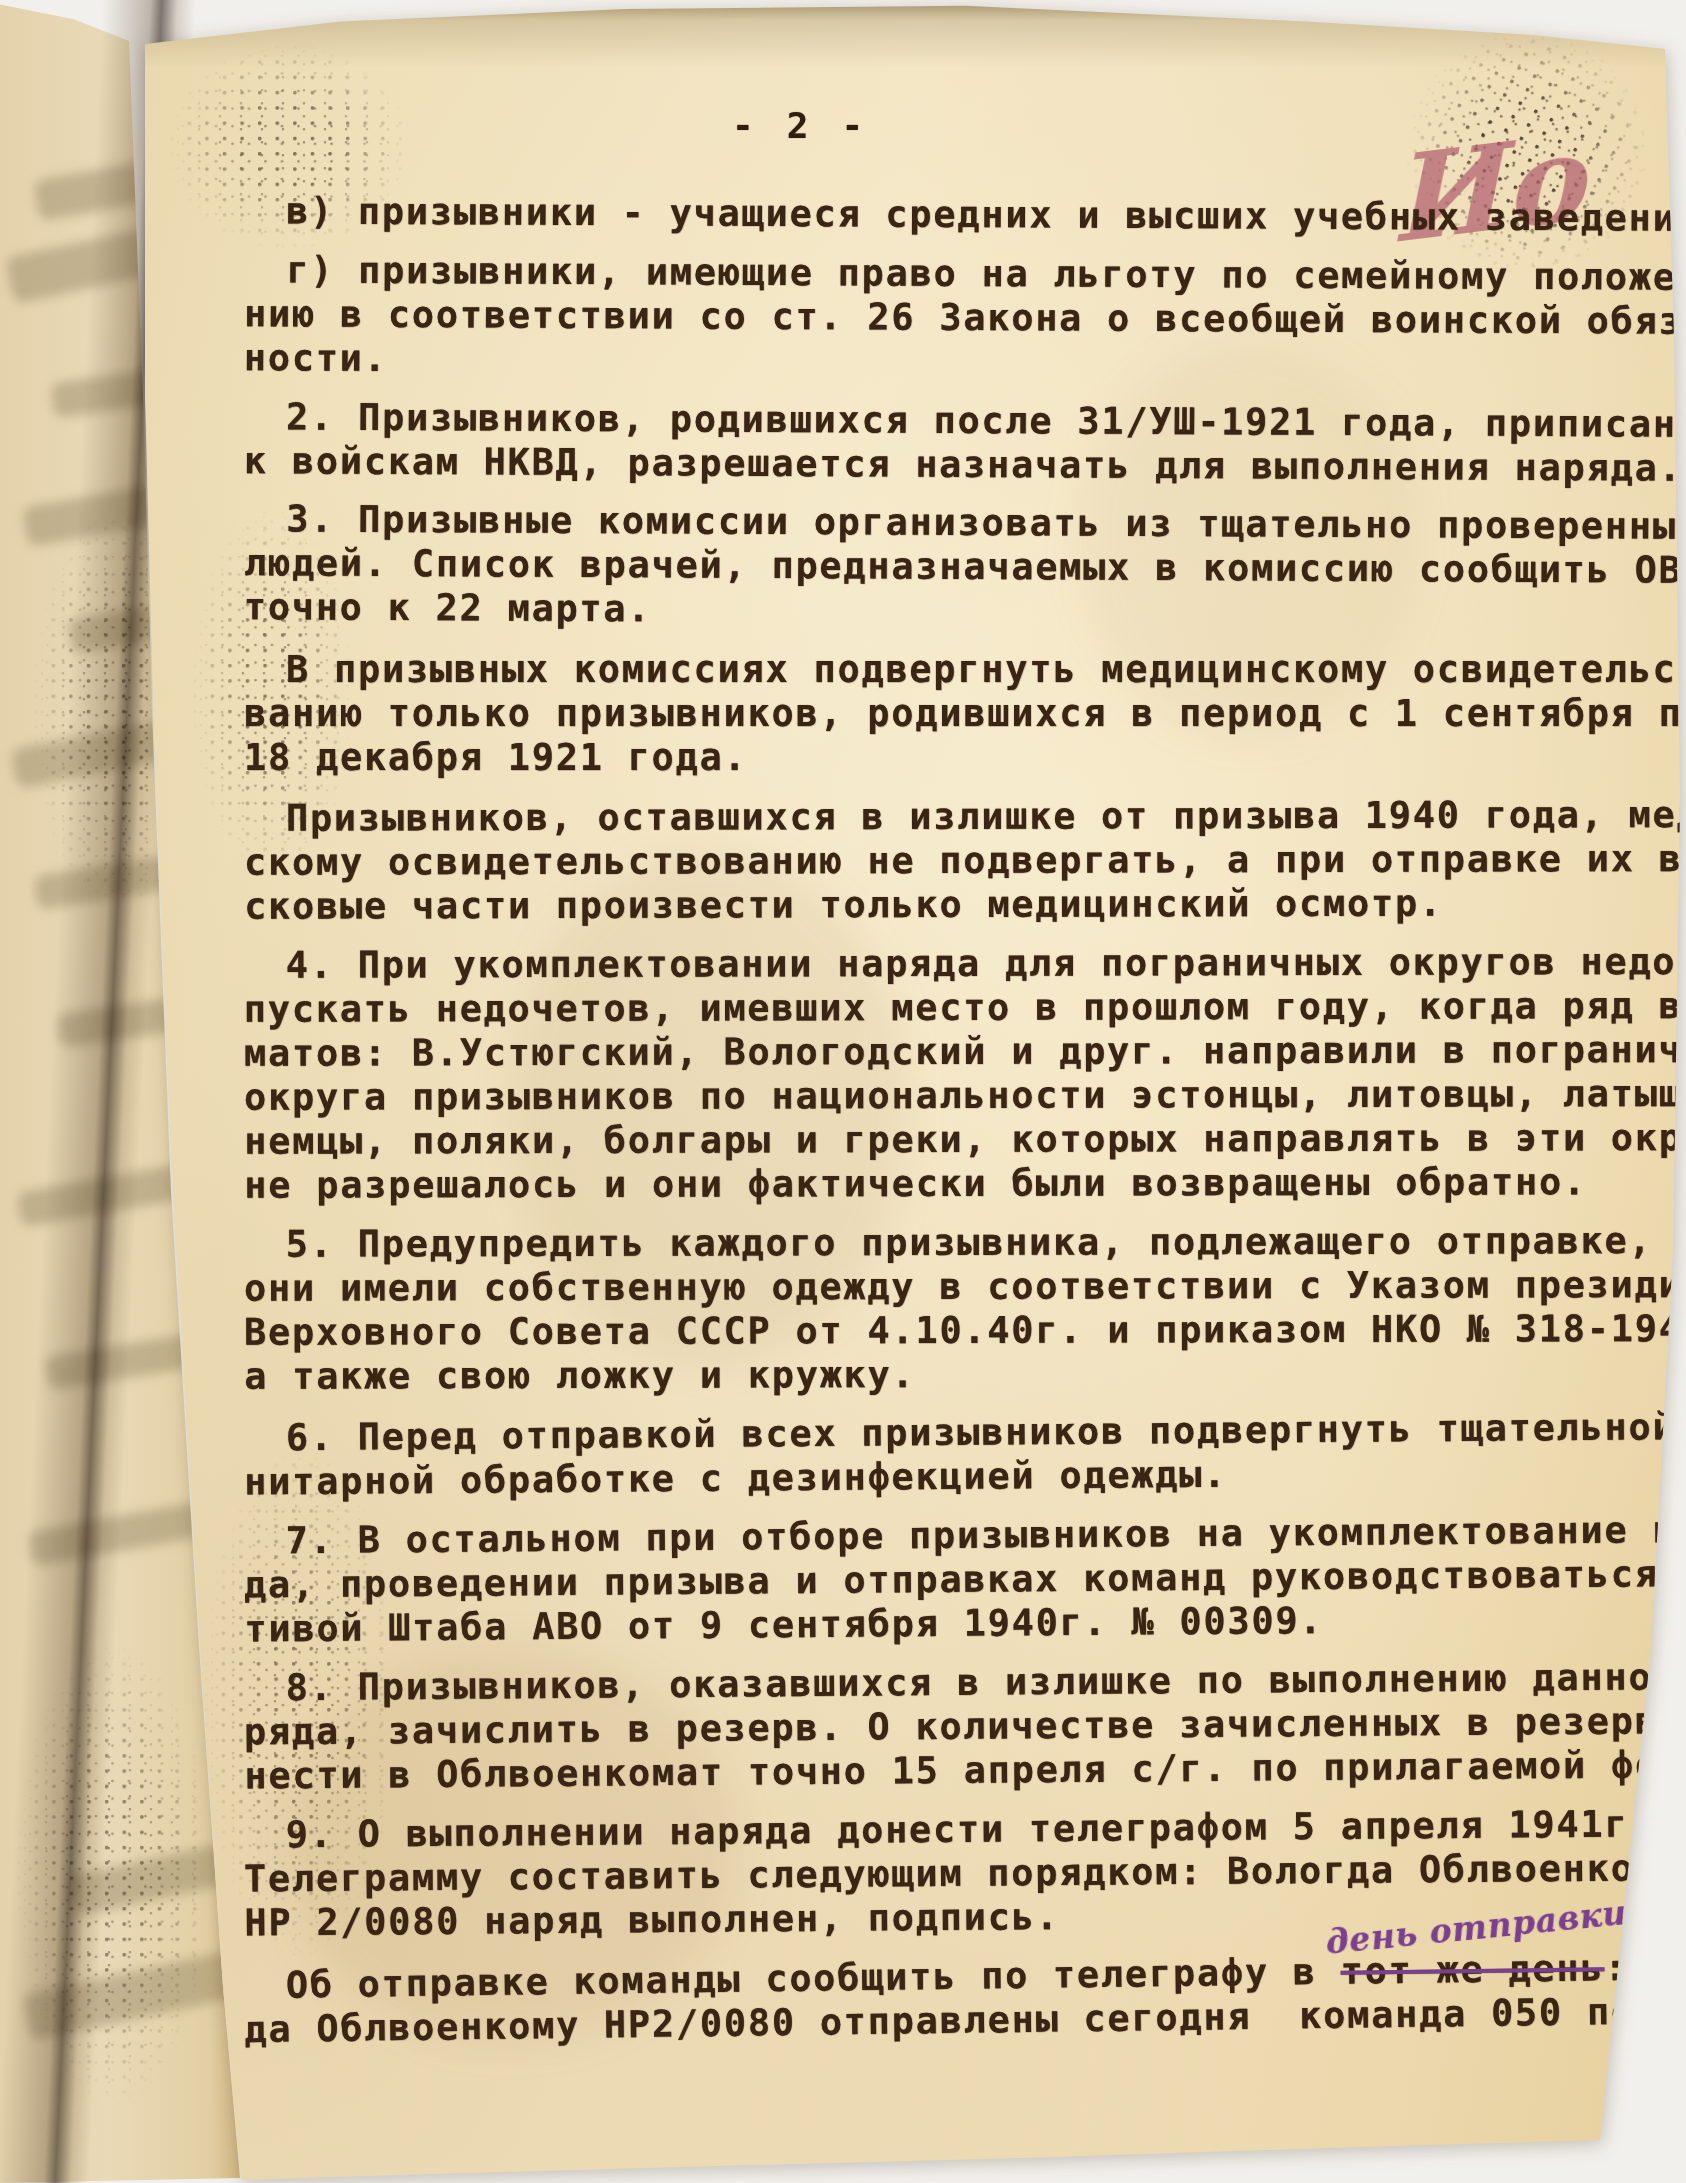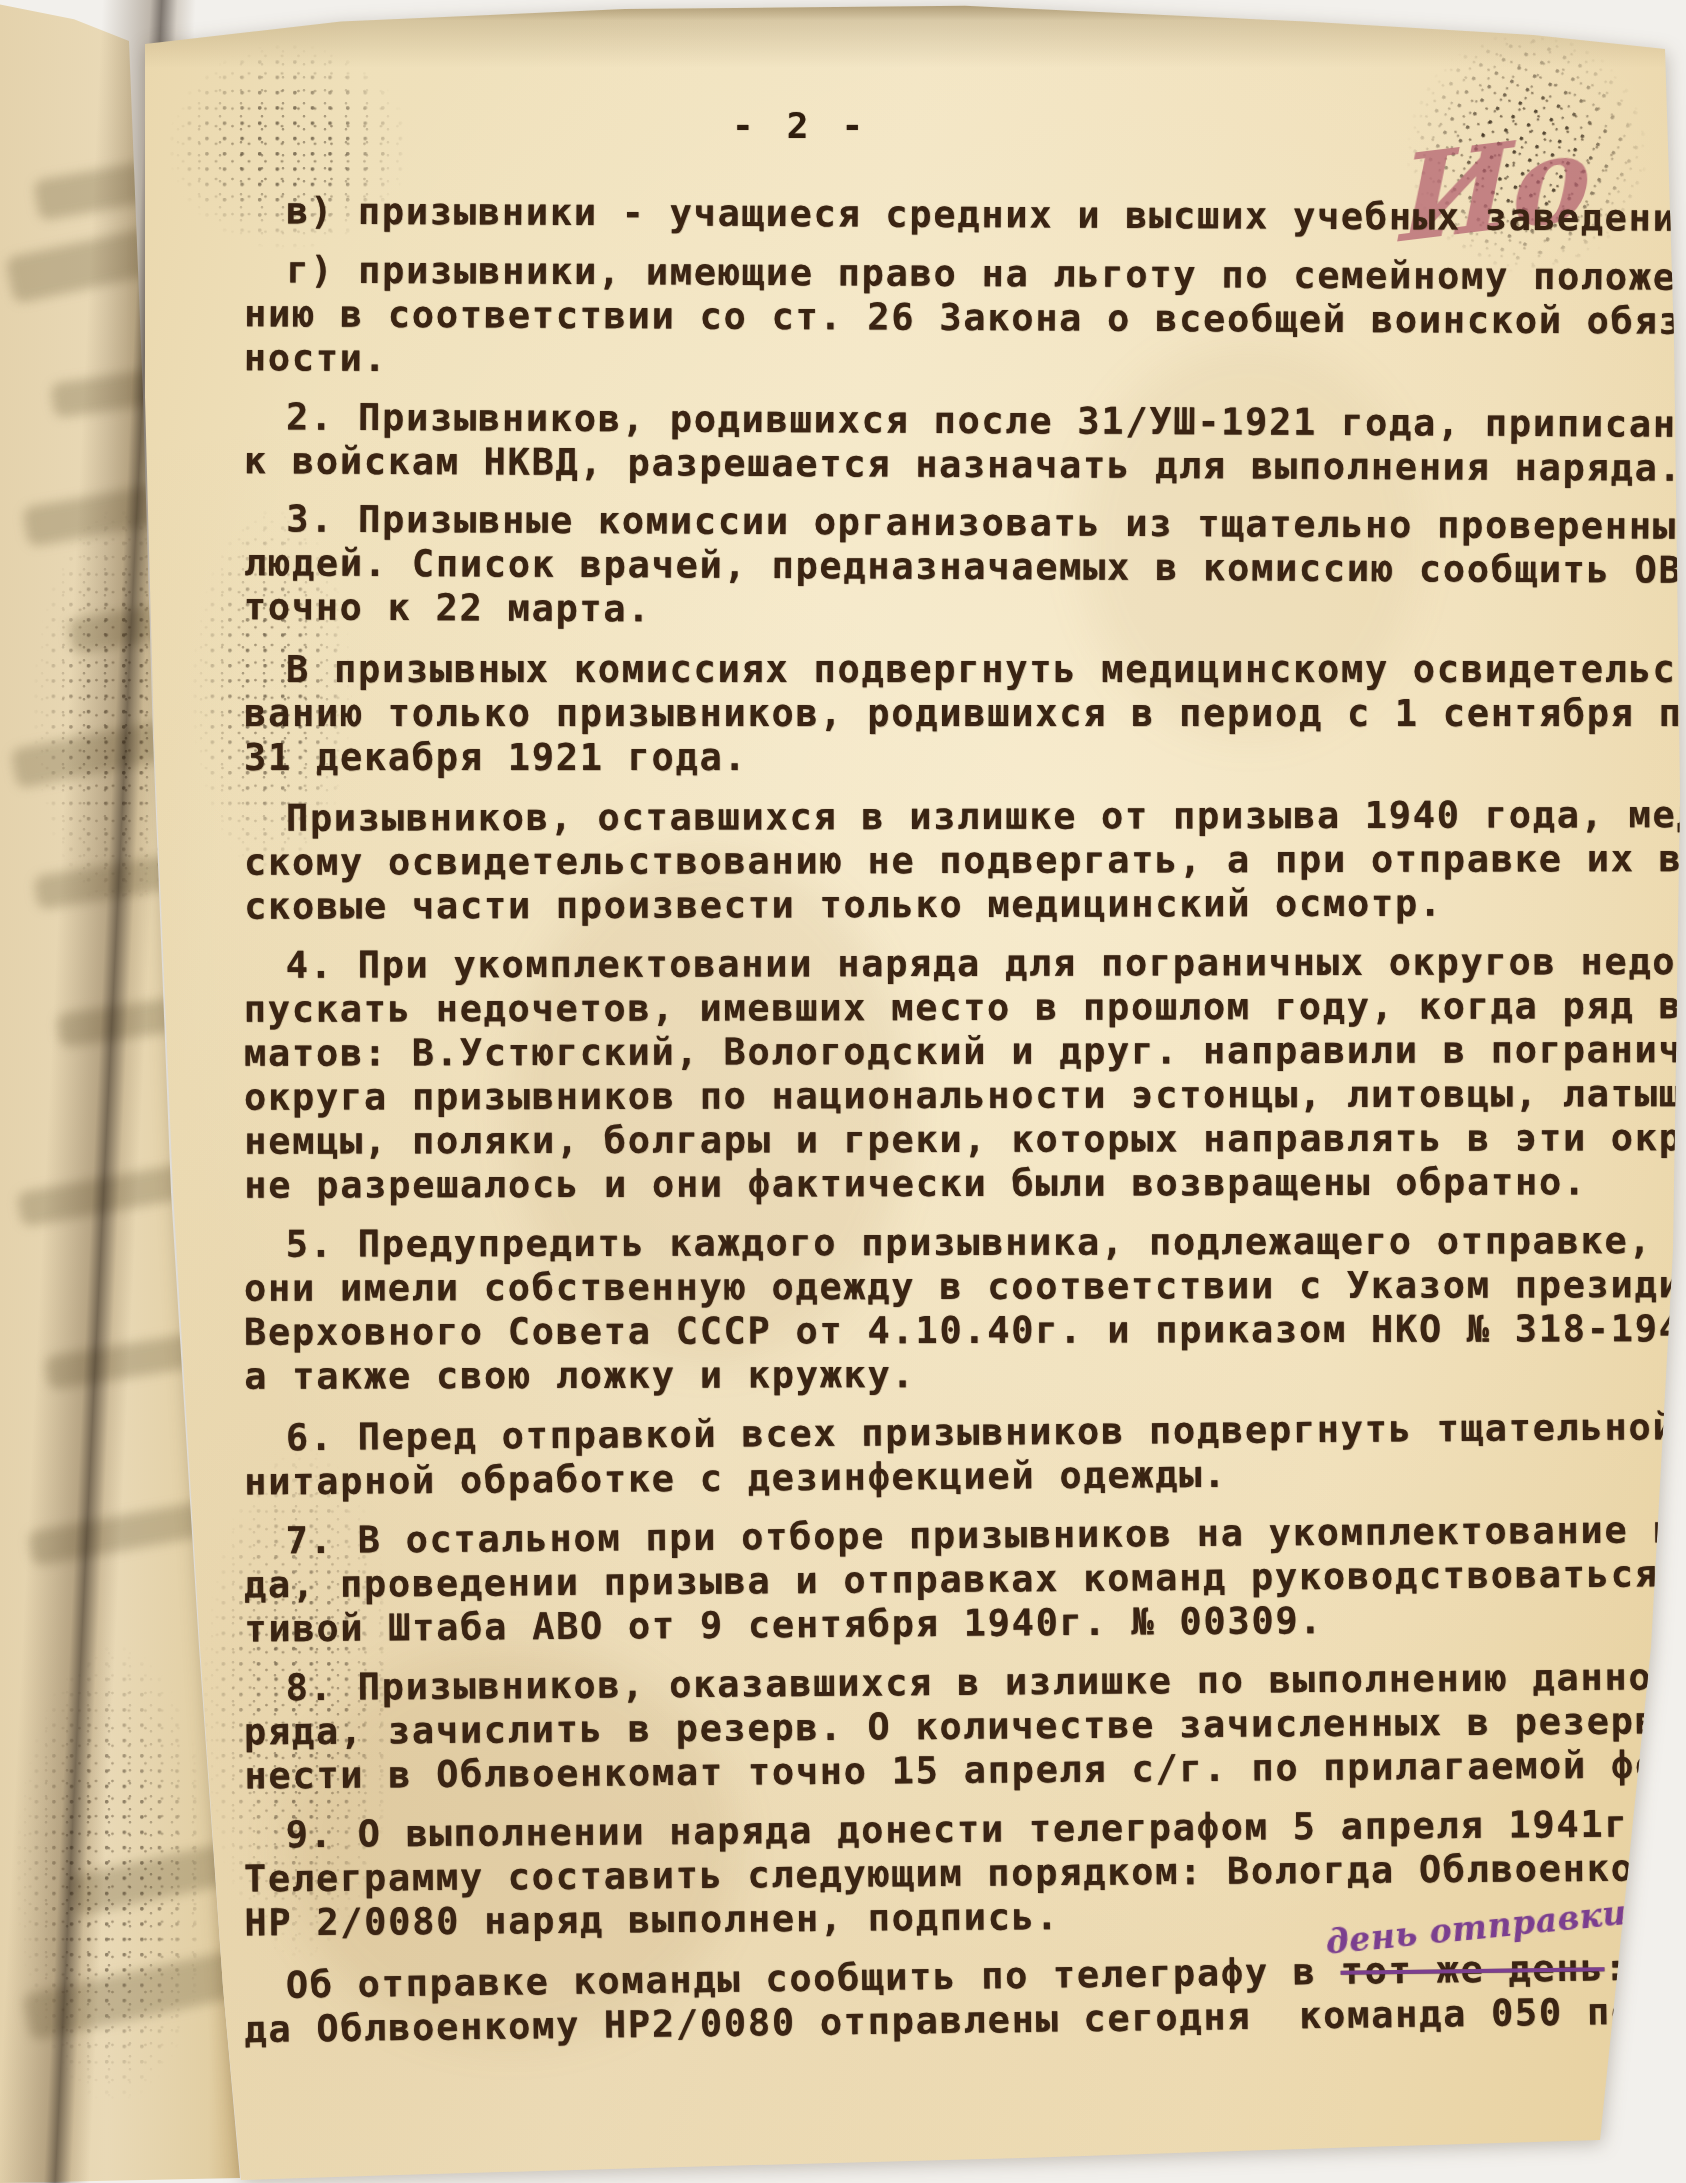--- a/index.html
+++ b/index.html
@@ -147,21 +147,21 @@
             <div class="line">к войскам НКВД, разрешается назначать для выполнения наряда.</div>
           </div>
           <div class="para">
             <div class="line first">3. Призывные комиссии организовать из тщательно проверенных</div>
             <div class="line">людей. Список врачей, предназначаемых в комиссию сообщить ОВК-</div>
             <div class="line">точно к 22 марта.</div>
           </div>
           <div class="para">
             <div class="line first">В призывных комиссиях подвергнуть медицинскому освидетельство-</div>
             <div class="line">ванию только призывников, родившихся в период с 1 сентября по</div>
-            <div class="line">31 декабря 1921 года.</div>
+            <div class="line">18 декабря 1921 года.</div>
           </div>
           <div class="para">
             <div class="line first">Призывников, оставшихся в излишке от призыва 1940 года, медицин-</div>
             <div class="line">скому освидетельствованию не подвергать, а при отправке их в вой-</div>
             <div class="line">сковые части произвести только медицинский осмотр.</div>
           </div>
           <div class="para">
             <div class="line first">4. При укомплектовании наряда для пограничных округов недо-</div>
             <div class="line">пускать недочетов, имевших место в прошлом году, когда ряд военко-</div>
             <div class="line">матов: В.Устюгский, Вологодский и друг. направили в пограничные</div>

